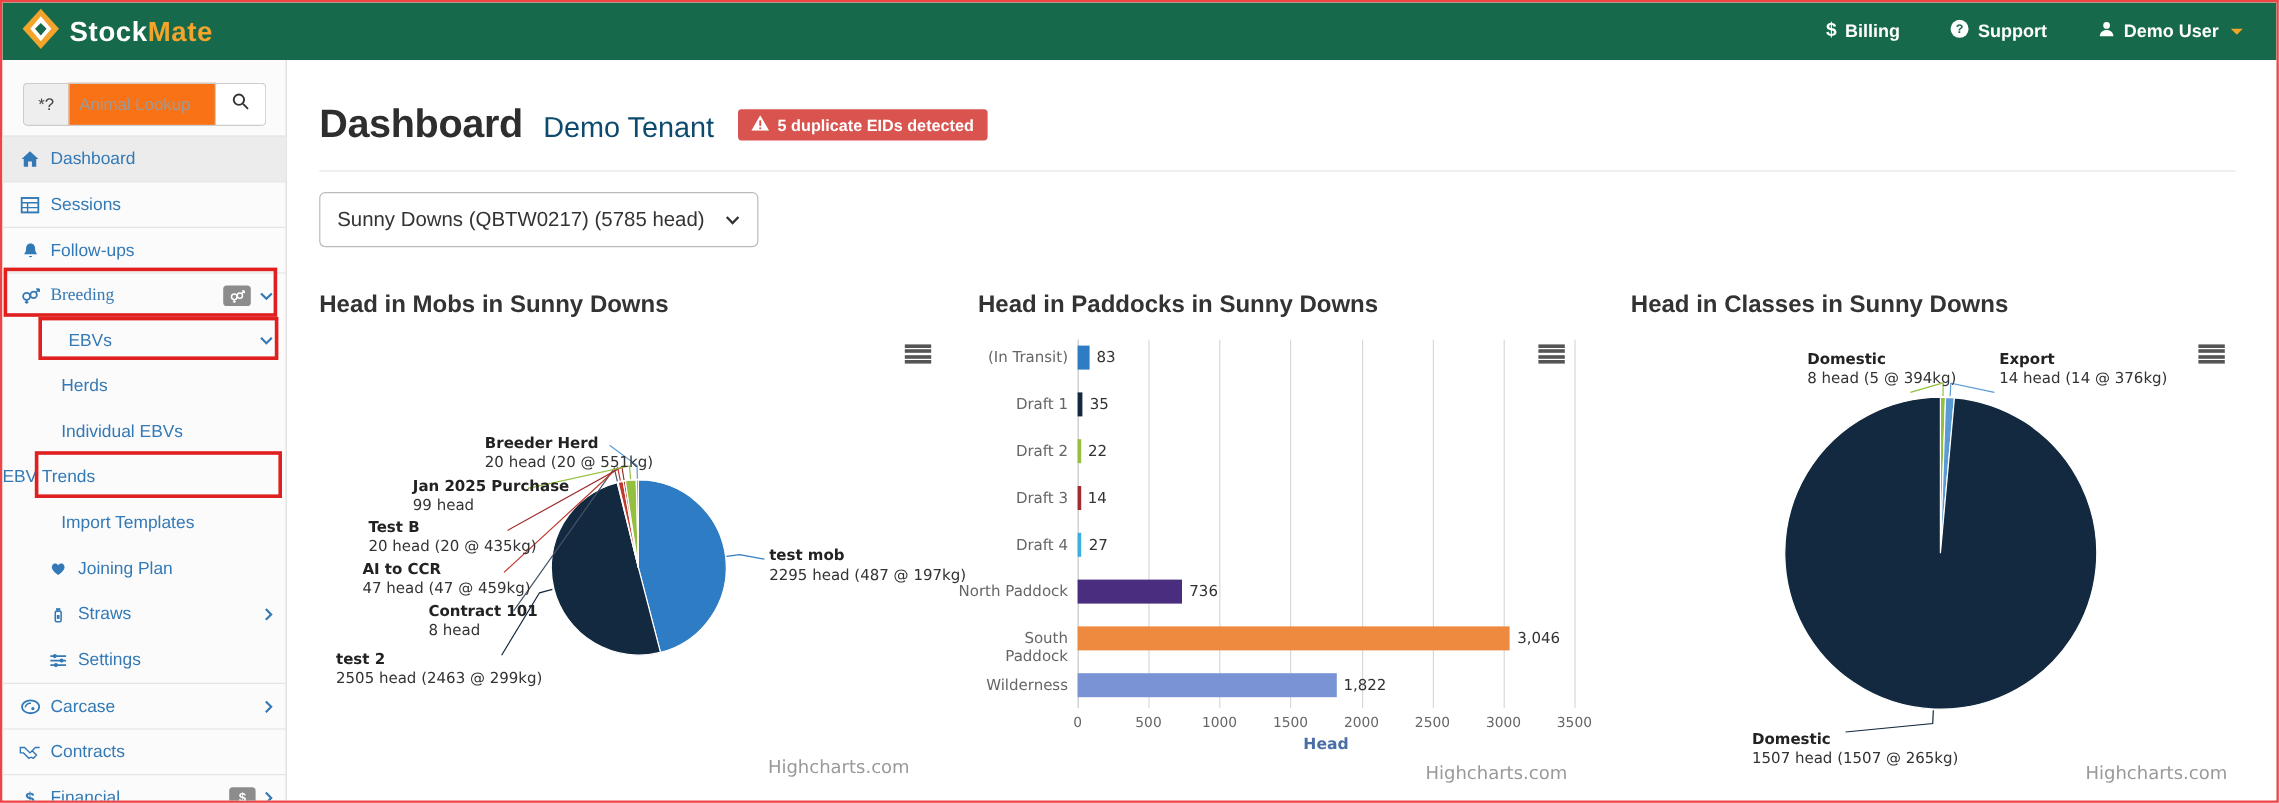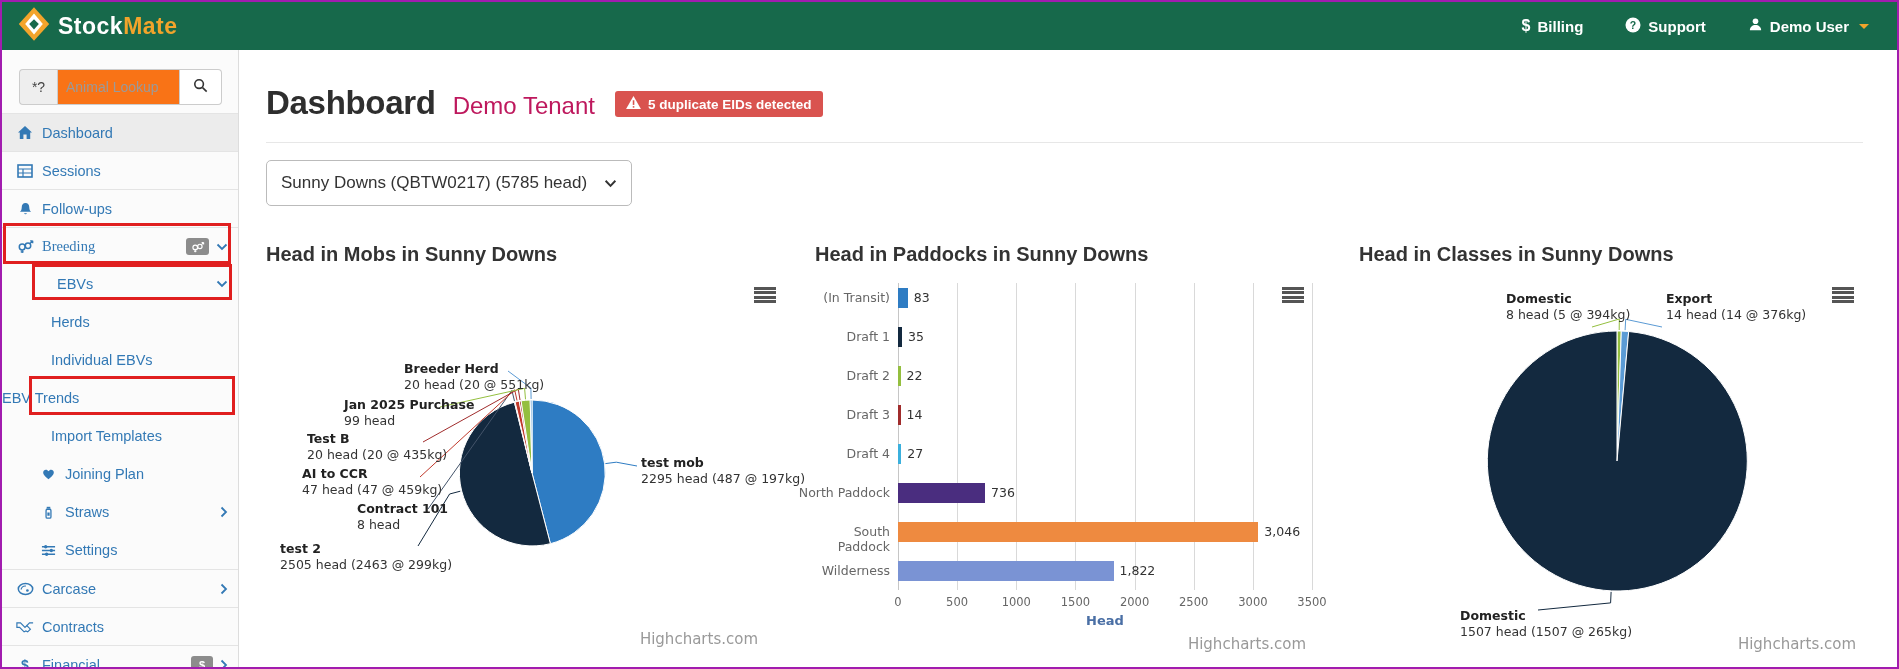--- a/index.html
+++ b/index.html
@@ -1,17 +1,17 @@
 <!DOCTYPE html>
 <html><head>
 <meta charset="utf-8">
 <style>
   * { box-sizing: border-box; margin:0; padding:0; }
   html,body { width:1899px; height:669px; font-family:"Liberation Sans", sans-serif; background:#fff; }
-  .frame { position:absolute; left:0; top:0; width:1899px; height:669px; border:2px solid #a21caf; overflow:hidden; background:#fff; }
+  .frame { position:absolute; left:0; top:0; width:1899px; height:669px; border:2px solid #ef4444; overflow:hidden; background:#fff; }
 
   
   .navbar { position:absolute; left:0; top:0; right:0; height:48px; background:#17694b; display:flex; align-items:center; padding:0 28px 0 16px; }
   .brand { display:flex; align-items:center; gap:8px; }
   .brand-text { font-size:23px; font-weight:bold; letter-spacing:.5px; }
   .brand-stock { color:#ffffff; }
   .brand-mate { color:#f2a42b; }
   .nav-right { margin-left:auto; display:flex; align-items:center; gap:42px; }
   .nav-item { color:#fff; font-size:15px; font-weight:600; display:flex; align-items:center; gap:7px; cursor:pointer; }
   .nav-caret { width:0; height:0; border-left:5px solid transparent; border-right:5px solid transparent; border-top:5px solid #f2a42b; margin-left:3px; }
@@ -31,21 +31,21 @@
   .side-icon svg { display:block; }
   .side-right { position:absolute; right:10px; display:flex; align-items:center; gap:7px; }
   .side-badge { background:#8c8c8c; color:#fff; border-radius:3px; min-width:22px; height:17px; display:flex; align-items:center; justify-content:center; font-size:11px; font-weight:bold; padding:0 4px; }
   .chev { color:#3379b5; display:flex; align-items:center; }
   .anno { position:absolute; border:3px solid #e01f1f; z-index:6; pointer-events:none; }
 
   
   .main { position:absolute; left:238px; top:48px; right:0; bottom:0; background:#fff; overflow:hidden; }
   .page-header { position:absolute; left:26px; top:34px; display:flex; align-items:baseline; }
   .page-title { font-size:33px; font-weight:bold; color:#2e2e2e; letter-spacing:-.3px; }
-  .tenant { font-size:24px; color:#be185d; margin-left:17px; }
+  .tenant { font-size:24px; color:#0c4a6e; margin-left:17px; }
   .alert-badge { background:#d9534f; color:#fff; font-size:13.5px; font-weight:bold; border-radius:3px; padding:5px 11px; margin-left:20px; display:inline-flex; align-items:flex-end; gap:7px; position:relative; top:-5px; }
   .hr { position:absolute; left:26px; right:34px; top:92px; border-top:1px solid #e7e7e7; }
   .farm-select { position:absolute; left:26px; top:110px; width:366px; height:46px; border:1px solid #bbb; border-radius:5px; background:#fff; display:flex; align-items:center; padding:0 14px; font-size:17px; color:#333; cursor:pointer; }
   .farm-select .sel-caret { margin-left:auto; color:#333; }
 
   
   .charts { position:absolute; left:26px; top:187px; display:flex; }
   .panel { position:relative; width:532px; height:410px; font-family:"DejaVu Sans", sans-serif; }
   .chart-title { position:absolute; top:6px; font-size:20px; font-weight:bold; color:#333; font-family:"Liberation Sans",sans-serif; white-space:nowrap; }
   .burger { position:absolute; top:50px; width:22px; height:16px; display:flex; flex-direction:column; justify-content:space-between; cursor:pointer; }

